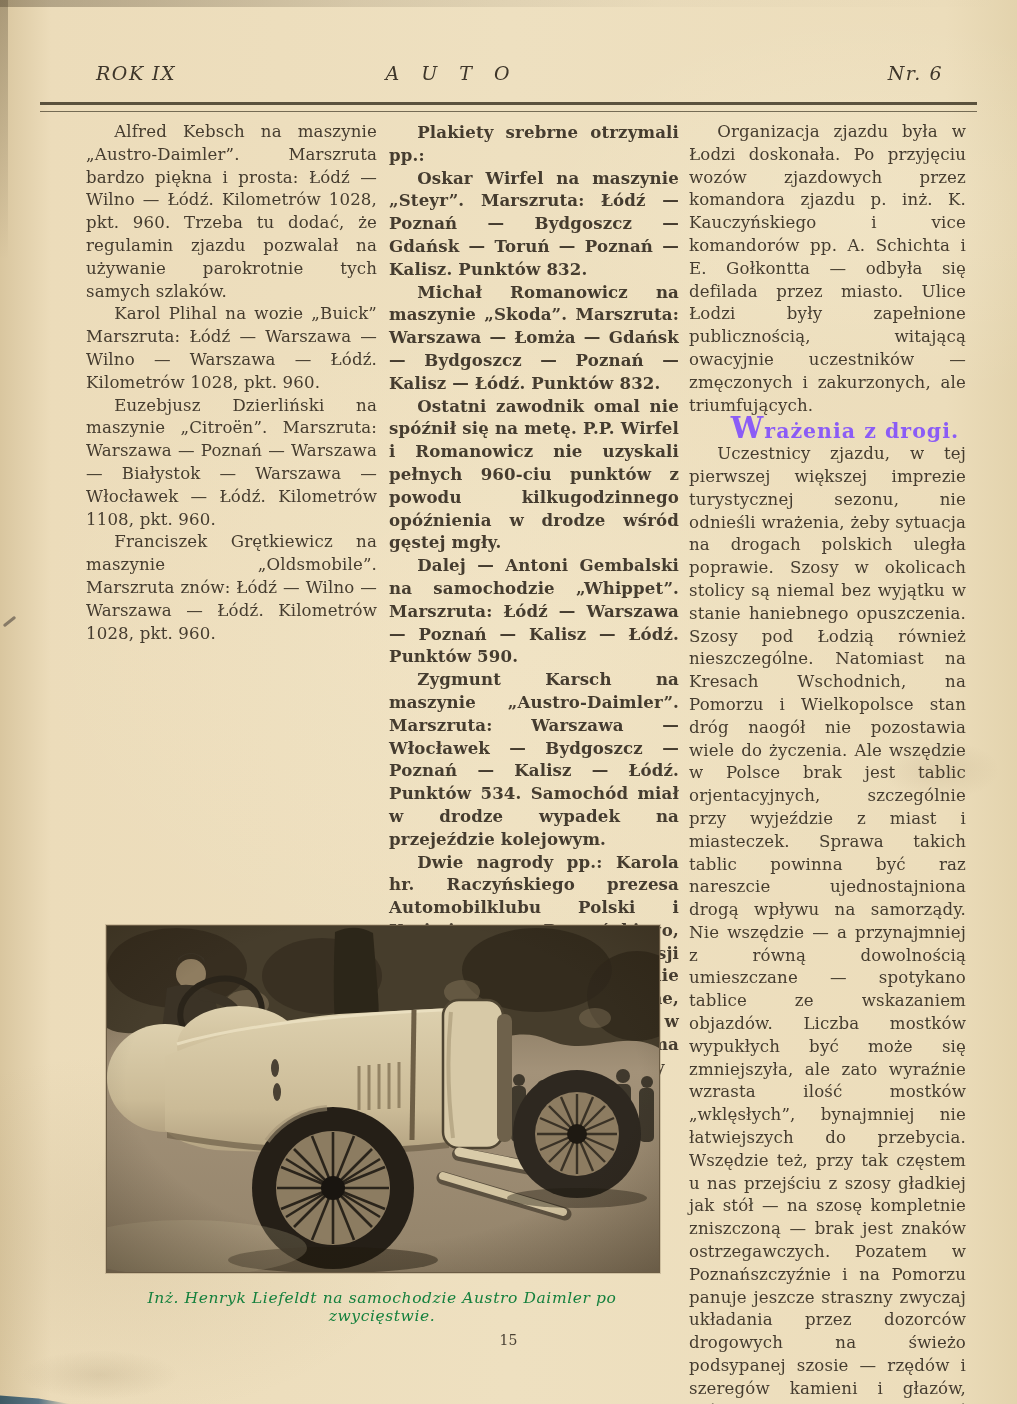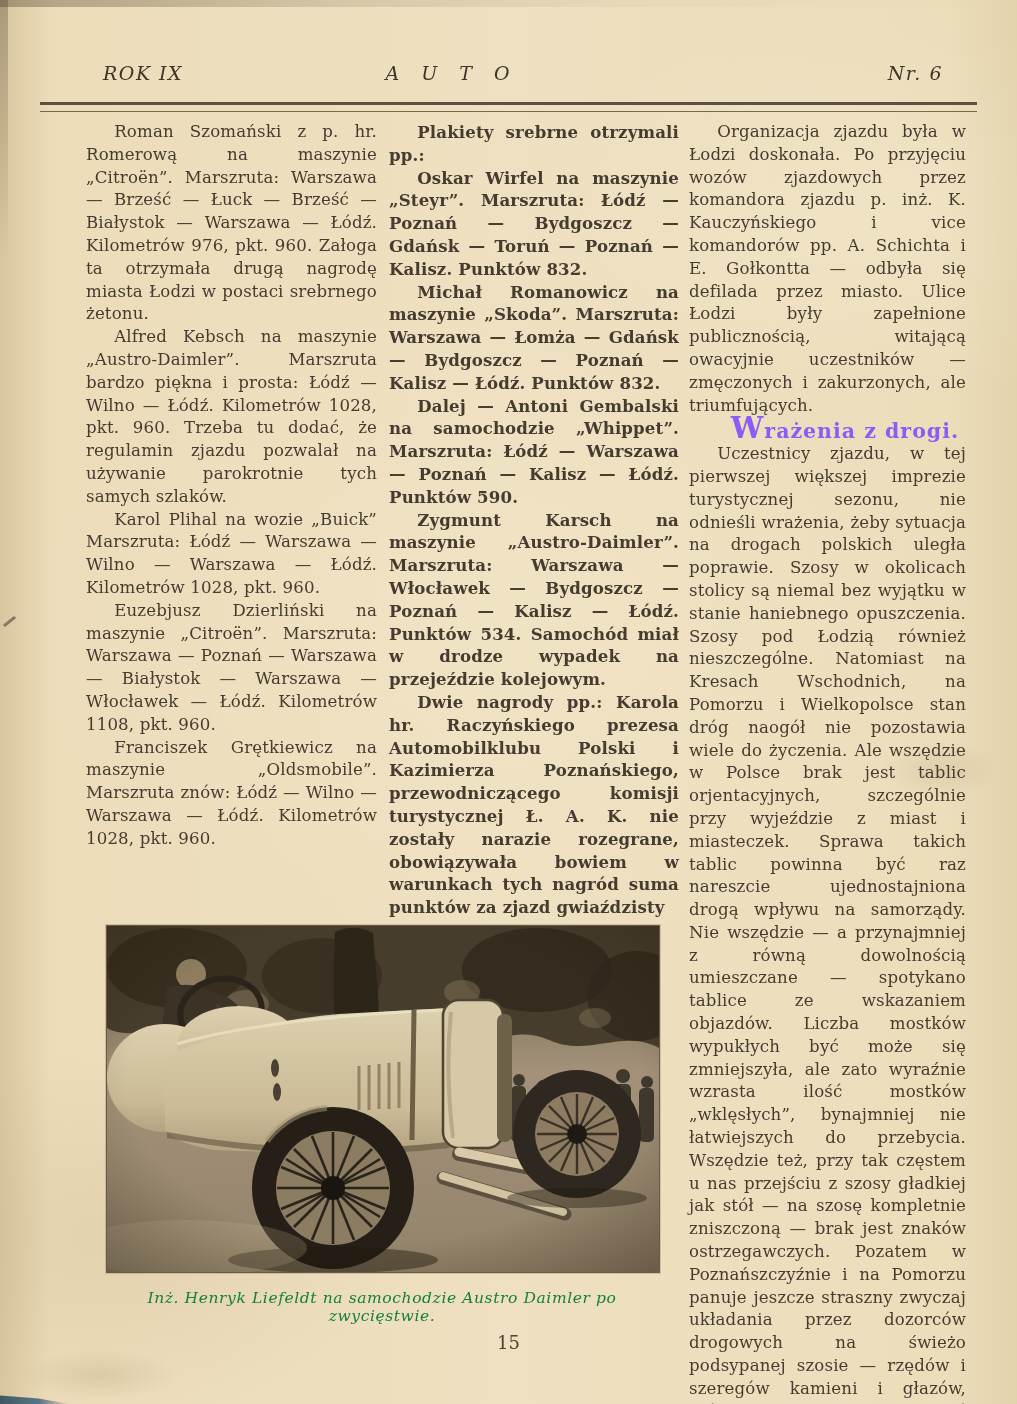--- a/index.html
+++ b/index.html
@@ -25,21 +25,21 @@
     transform:rotate(-38deg);border-radius:2px;opacity:.75;}
   .stain{position:absolute;border-radius:50%;pointer-events:none;}
   .stain.s1{left:95px;top:1130px;width:150px;height:80px;
     background:radial-gradient(ellipse,rgba(120,98,60,.10),transparent 70%);}
   .stain.s2{left:880px;top:740px;width:120px;height:60px;
     background:radial-gradient(ellipse,rgba(120,98,60,.12),transparent 70%);}
   .stain.s3{left:20px;top:1350px;width:160px;height:50px;
     background:radial-gradient(ellipse,rgba(110,90,55,.12),transparent 70%);}
 
   .hdr{position:absolute;top:62px;font-style:italic;font-size:19px;letter-spacing:1.5px;color:#3e362a;}
-  .hdr-left{left:103px;}
+  .hdr-left{left:96px;}
   .hdr-center{left:0;width:903px;text-align:center;letter-spacing:8px;}
   .hdr-right{right:74px;}
   .rule{position:absolute;left:40px;right:40px;top:102px;height:6px;
     border-top:3px solid rgba(66,58,40,.85);border-bottom:1.5px solid rgba(66,58,40,.7);}
 
   .col{position:absolute;top:121px;font-size:16.6px;line-height:22.8px;
     text-align:justify;letter-spacing:.15px;}
   #col1{left:86px;width:291px;}
   #col2{left:389px;width:290px;font-weight:bold;}
   #col3{left:689px;width:277px;}
@@ -49,50 +49,50 @@
     font-size:20.5px;letter-spacing:1px;color:#8b5cf6;font-weight:bold;}
   .section-heading::first-letter{font-size:29px;}
 
   .photo{position:absolute;left:106px;top:925px;width:552px;height:346px;
     border:1px solid #6a5b44;box-shadow:0 0 0 1px rgba(120,100,70,.25);
     background:#8f8066;}
   .photo svg{display:block;width:100%;height:100%;}
   .caption{position:absolute;left:106px;width:552px;top:1289px;text-align:center;
     font-style:italic;font-size:15.5px;letter-spacing:.6px;color:#15803d;}
   .page-number{position:absolute;left:0;width:1017px;top:1332px;text-align:center;
-    font-size:18px;color:#4a4134;}
+    font-size:14px;color:#4a4134;}
 </style>
 </head>
 <body>
 
 <div class="edge-top"></div>
 <div class="edge-left"></div>
 <div class="stain s1"></div>
 <div class="stain s2"></div>
 <div class="stain s3"></div>
 <div class="pen-mark"></div>
 <div class="corner-mark"></div>
 
 <div class="hdr hdr-left">ROK IX</div>
 <div class="hdr hdr-center">A  U  T  O</div>
 <div class="hdr hdr-right">Nr. 6</div>
 <div class="rule"></div>
 
 <div class="col" id="col1">
-  <p>Roman Szomański z p. hr. Romerową na maszynie „Citroën”. Marszruta: Warszawa — Brześć — Łuck — Brześć — Białystok — Warszawa — Łódź. Kilometrów 976, pkt. 960. Załoga ta otrzymała drugą nagrodę miasta Łodzi w postaci srebrnego żetonu.</p>
   <p>Alfred Kebsch na maszynie „Austro-Daimler”. Marszruta bardzo piękna i prosta: Łódź — Wilno — Łódź. Kilometrów 1028, pkt. 960. Trzeba tu dodać, że regulamin zjazdu pozwalał na używanie parokrotnie tych samych szlaków.</p>
   <p>Karol Plihal na wozie „Buick” Marszruta: Łódź — Warszawa — Wilno — Warszawa — Łódź. Kilometrów 1028, pkt. 960.</p>
   <p>Euzebjusz Dzierliński na maszynie „Citroën”. Marszruta: Warszawa — Poznań — Warszawa — Białystok — Warszawa — Włocławek — Łódź. Kilometrów 1108, pkt. 960.</p>
   <p>Franciszek Grętkiewicz na maszynie „Oldsmobile”. Marszruta znów: Łódź — Wilno — Warszawa — Łódź. Kilometrów 1028, pkt. 960.</p>
 </div>
 
 <div class="col" id="col2">
   <p>Plakiety srebrne otrzymali pp.:</p>
   <p>Oskar Wirfel na maszynie „Steyr”. Marszruta: Łódź — Poznań — Bydgoszcz — Gdańsk — Toruń — Poznań — Kalisz. Punktów 832.</p>
   <p>Michał Romanowicz na maszynie „Skoda”. Marszruta: Warszawa — Łomża — Gdańsk — Bydgoszcz — Poznań — Kalisz — Łódź. Punktów 832.</p>
+  <p>Ostatni zawodnik omal nie spóźnił się na metę. P.P. Wirfel i Romanowicz nie uzyskali pełnych 960-ciu punktów z powodu kilkugodzinnego opóźnienia w drodze wśród gęstej mgły.</p>
   <p>Dalej — Antoni Gembalski na samochodzie „Whippet”. Marszruta: Łódź — Warszawa — Poznań — Kalisz — Łódź. Punktów 590.</p>
   <p>Zygmunt Karsch na maszynie „Austro-Daimler”. Marszruta: Warszawa — Włocławek — Bydgoszcz — Poznań — Kalisz — Łódź. Punktów 534. Samochód miał w drodze wypadek na przejeździe kolejowym.</p>
   <p>Dwie nagrody pp.: Karola hr. Raczyńskiego prezesa Automobilklubu Polski i Kazimierza Poznańskiego, przewodniczącego komisji turystycznej Ł. A. K. nie zostały narazie rozegrane, obowiązywała bowiem w warunkach tych nagród suma punktów za zjazd gwiaździsty</p>
 </div>
 
 <div class="col" id="col3">
   <p>Organizacja zjazdu była w Łodzi doskonała. Po przyjęciu wozów zjazdowych przez komandora zjazdu p. inż. K. Kauczyńskiego i vice komandorów pp. A. Schichta i E. Gołkontta — odbyła się defilada przez miasto. Ulice Łodzi były zapełnione publicznością, witającą owacyjnie uczestników — zmęczonych i zakurzonych, ale triumfujących.</p>
   <p class="section-heading">Wrażenia z drogi.</p>
   <p>Uczestnicy zjazdu, w tej pierwszej większej imprezie turystycznej sezonu, nie odnieśli wrażenia, żeby sytuacja na drogach polskich uległa poprawie. Szosy w okolicach stolicy są niemal bez wyjątku w stanie haniebnego opuszczenia. Szosy pod Łodzią również nieszczególne. Natomiast na Kresach Wschodnich, na Pomorzu i Wielkopolsce stan dróg naogół nie pozostawia wiele do życzenia. Ale wszędzie w Polsce brak jest tablic orjentacyjnych, szczególnie przy wyjeździe z miast i miasteczek. Sprawa takich tablic powinna być raz nareszcie ujednostajniona drogą wpływu na samorządy. Nie wszędzie — a przynajmniej z równą dowolnością umieszczane — spotykano tablice ze wskazaniem objazdów. Liczba mostków wypukłych być może się zmniejszyła, ale zato wyraźnie wzrasta ilość mostków „wklęsłych”, bynajmniej nie łatwiejszych do przebycia. Wszędzie też, przy tak częstem u nas przejściu z szosy gładkiej jak stół — na szosę kompletnie zniszczoną — brak jest znaków ostrzegawczych. Pozatem w Poznańszczyźnie i na Pomorzu panuje jeszcze straszny zwyczaj układania przez dozorców drogowych na świeżo podsypanej szosie — rzędów i szeregów kamieni i głazów, które mają zmusić automobilistę do powolniejszej jazdy, a na które wpada się nieraz z za zakrętu — zupełnie nieoczekiwanie. Jak dawniej, tak i dziś także, można być pewnym,</p>
 </div>

